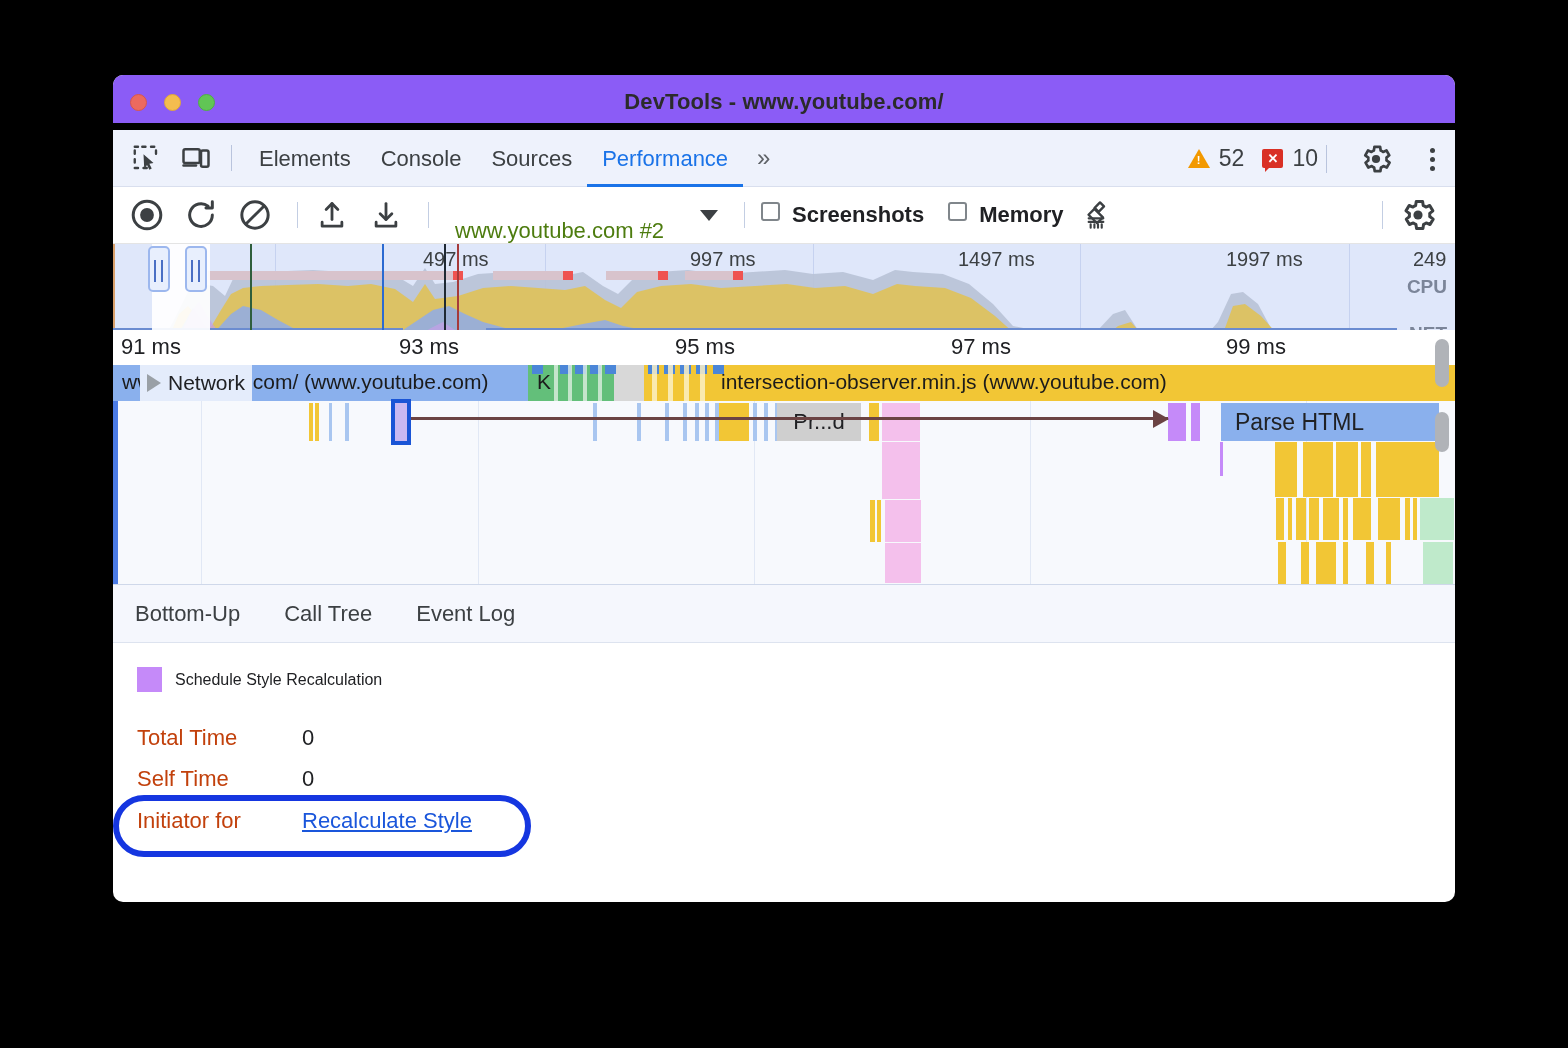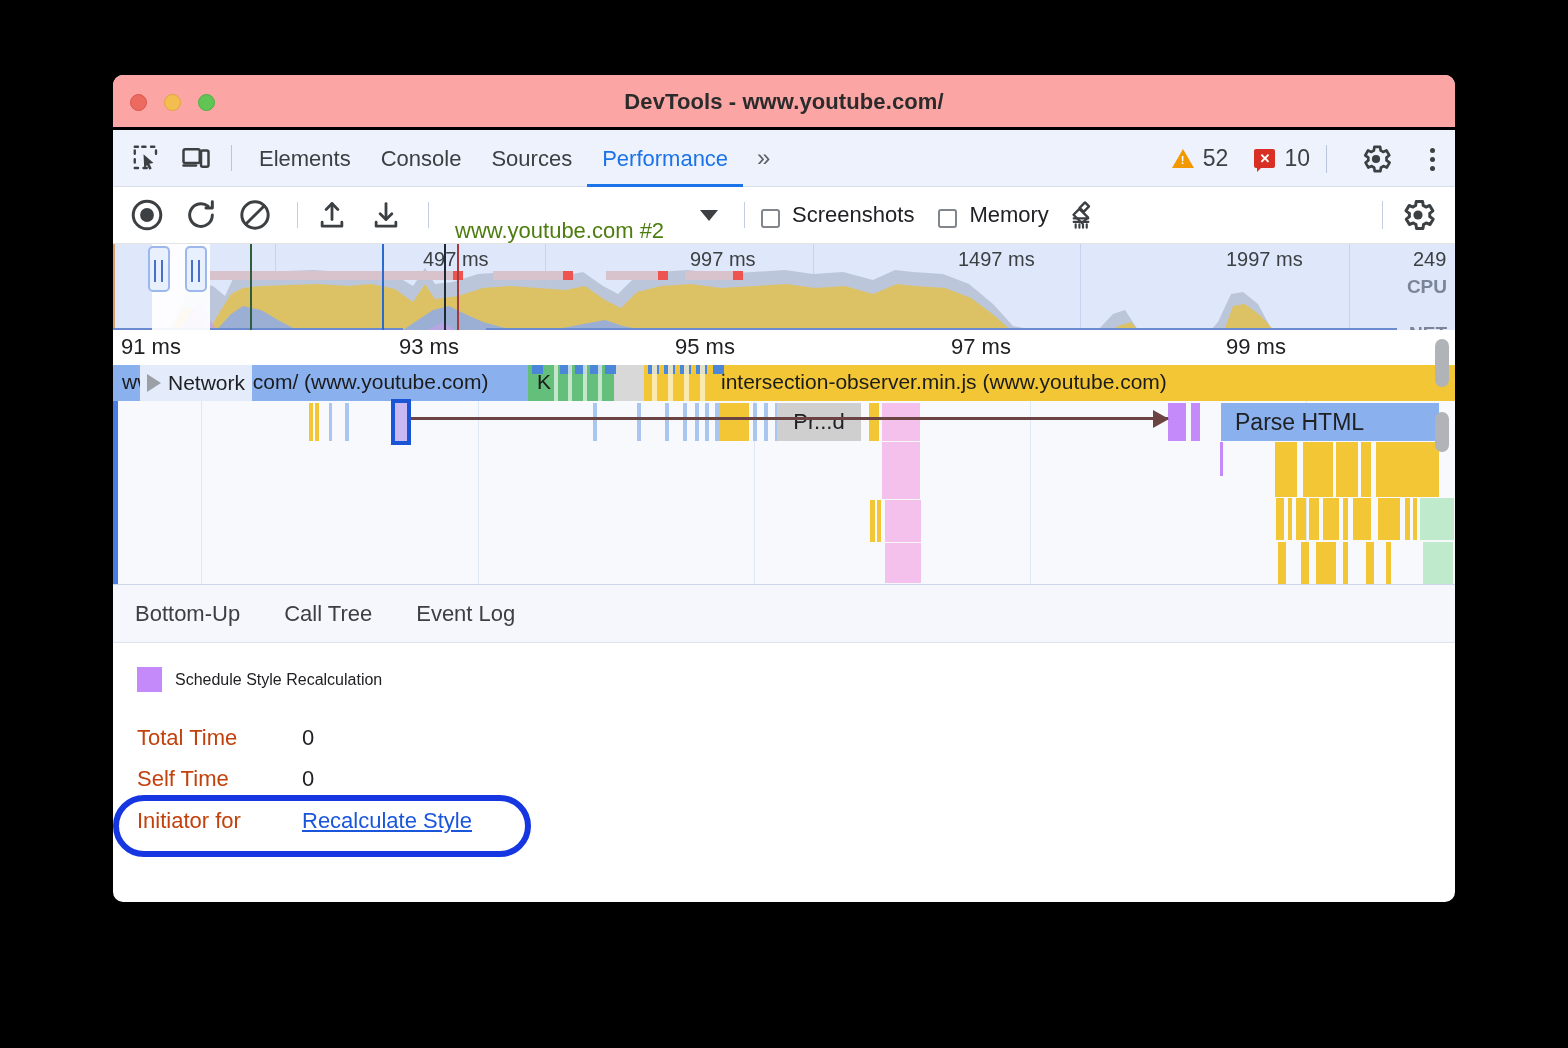--- a/index.html
+++ b/index.html
@@ -19,22 +19,22 @@
     background: #ffffff;
     border-radius: 10px;
     overflow: hidden;
     box-shadow: 0 6px 28px rgba(0,0,0,.35);
   }
 
   
   #titlebar {
     position: relative;
     height: 55px;
-    background: #fca5a5;
-    border-bottom: 3px solid #000000;
+    background: #8b5cf6;
+    border-bottom: 7px solid #000000;
   }
   .traffic {
     position: absolute; top: 19px;
     width: 17px; height: 17px; border-radius: 50%;
   }
   .tl-close  { left: 17px;  background: #ec6a5f; border: .5px solid #d8564d; }
   .tl-min    { left: 51px;  background: #f4bd4f; border: .5px solid #dfa73c; }
   .tl-max    { left: 85px;  background: #61c555; border: .5px solid #4fae45; }
   #window-title {
     position: absolute; left: 0; right: 0; top: 14px;
@@ -64,21 +64,21 @@
   .maintab {
     font-size: 22px; color: #3c4043;
     padding: 0 15px;
     height: 57px; line-height: 57px;
     cursor: pointer; white-space: nowrap;
   }
   .maintab.active { color: #1a73e8; box-shadow: inset 0 -3px 0 #1a73e8; }
   #more-tabs { font-size: 24px; color: #5f6368; padding: 0 14px; cursor: pointer; }
   #counters {
     position: absolute; right: 120px; top: 0; height: 57px;
-    display: flex; align-items: center; gap: 8px;
+    display: flex; align-items: center; gap: 0;
   }
   .counter { display: flex; align-items: center; gap: 9px; cursor: pointer; }
   .counter .num { font-size: 23px; color: #3c4043; }
   .warn-tri {
     width: 0; height: 0;
     border-left: 11px solid transparent;
     border-right: 11px solid transparent;
     border-bottom: 19px solid #f29900;
     position: relative;
   }
@@ -119,21 +119,21 @@
     margin-left: 18px; cursor: pointer;
   }
   #session-label { font-size: 22px; color: #4d7c0f; white-space: nowrap; margin-top: 32px; }
   #session-caret {
     margin-left: 36px;
     width: 0; height: 0;
     border-left: 9px solid transparent;
     border-right: 9px solid transparent;
     border-top: 11px solid #3c4043;
   }
-  .pf-check { display: flex; align-items: flex-end; cursor: pointer; }
+  .pf-check { display: flex; align-items: flex-start; cursor: pointer; font-weight: bold; }
   .cbox {
     width: 19px; height: 19px; border: 2px solid #80868b; border-radius: 3px;
     background: #fff; margin-right: 12px;
   }
   .pf-check span { font-size: 22px; color: #202124; }
   #gear-perf { position: absolute; right: 18px; top: 9px; cursor: pointer; }
   #perf-right-sep { position: absolute; right: 72px; top: 14px; width: 1px; height: 28px; background: #c3cee3; }
 
   
   #overview {

